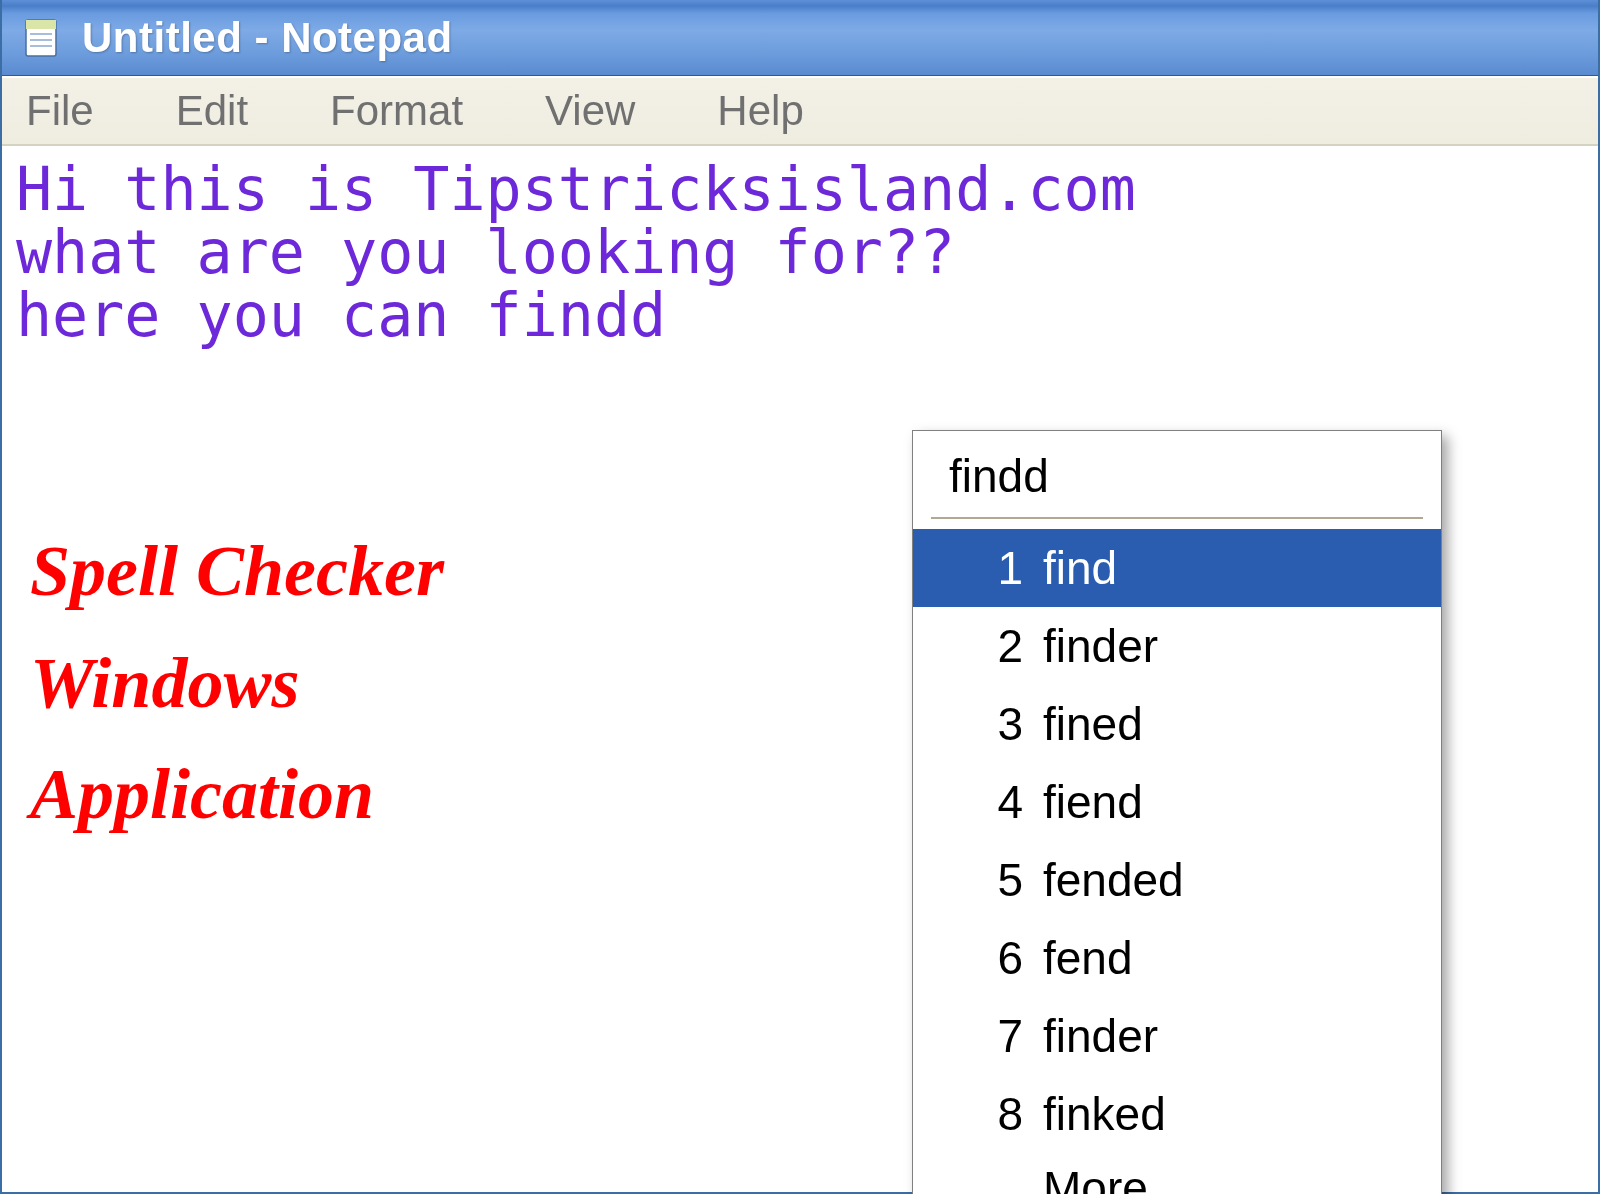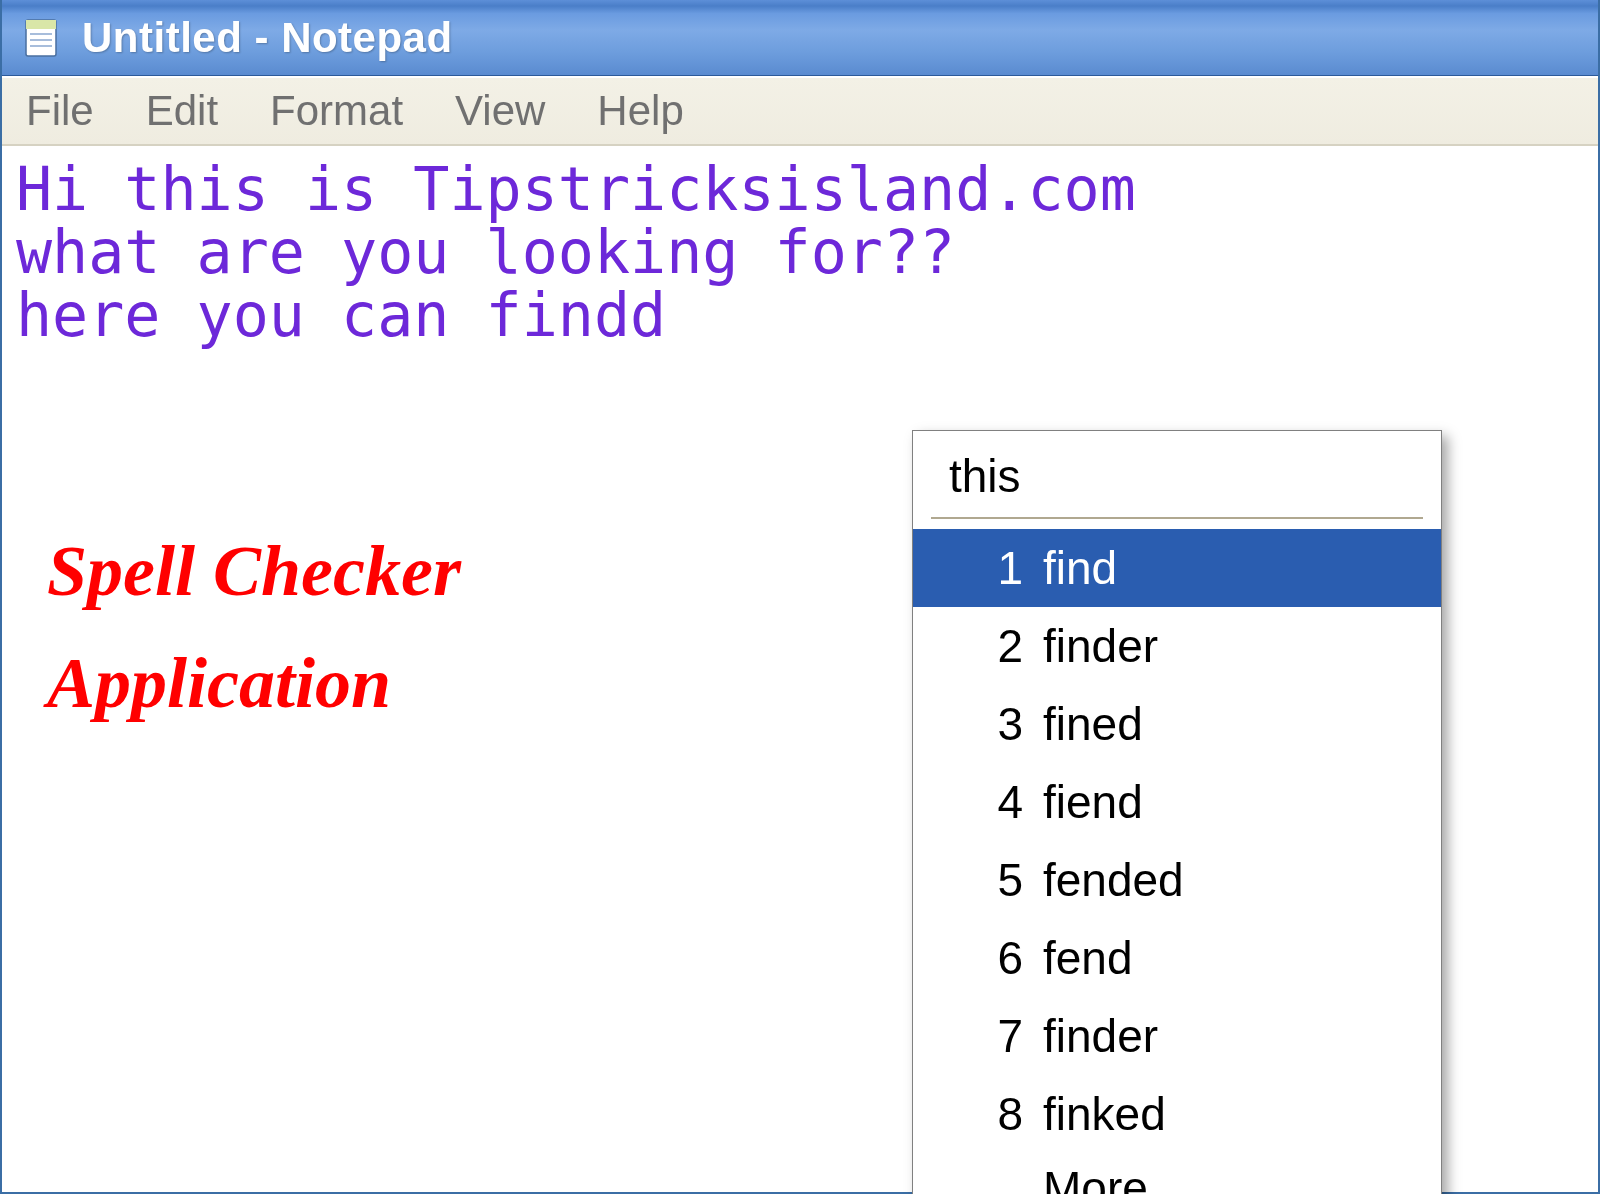--- a/index.html
+++ b/index.html
@@ -42,21 +42,21 @@
   }
 
   .menubar {
     height: 70px;
     background: linear-gradient(to bottom, #f3f1e6 0%, #efece0 100%);
     border-top: 2px solid #ffffff;
     border-bottom: 2px solid #d6d2c2;
     display: flex;
     align-items: center;
     padding: 0 8px;
-    gap: 20px;
+    gap: 50px;
   }
   .menu-item {
     font-size: 42px;
     color: #707070;
     padding: 4px 16px;
     cursor: default;
     font-family: "Tahoma", sans-serif;
   }
 
   .content {
@@ -77,21 +77,20 @@
   .overlay-text {
     position: absolute;
     left: 28px;
     top: 370px;
     font-family: Georgia, "Times New Roman", serif;
     font-style: italic;
     font-weight: bold;
     color: #ff0000;
     font-size: 72px;
     line-height: 1.55;
-    margin-left: 17px;
   }
 
   .suggest-popup {
     position: absolute;
     left: 910px;
     top: 284px;
     width: 530px;
     background: #ffffff;
     border: 1px solid #808080;
     box-shadow: 6px 6px 12px rgba(0,0,0,0.35);
@@ -161,25 +160,26 @@
     <span class="menu-item">Help</span>
   </div>
 
   <div class="content">
     <div class="doc-text"><span>Hi this is Tipstricksisland.com</span>
 <span>what are you looking for??</span>
 <span>here you can findd</span></div>
 
     <div class="overlay-text">
       <div>Spell Checker</div>
+      <div>Windows</div>
       <div>Application</div>
     </div>
 
     <div class="suggest-popup">
-      <div class="suggest-header">this</div>
+      <div class="suggest-header">findd</div>
       <hr class="suggest-divider">
       <div class="suggest-list">
         <div class="suggest-row selected">
           <span class="suggest-num">1</span>
           <span class="suggest-word">find</span>
         </div>
         <div class="suggest-row">
           <span class="suggest-num">2</span>
           <span class="suggest-word">finder</span>
         </div>

